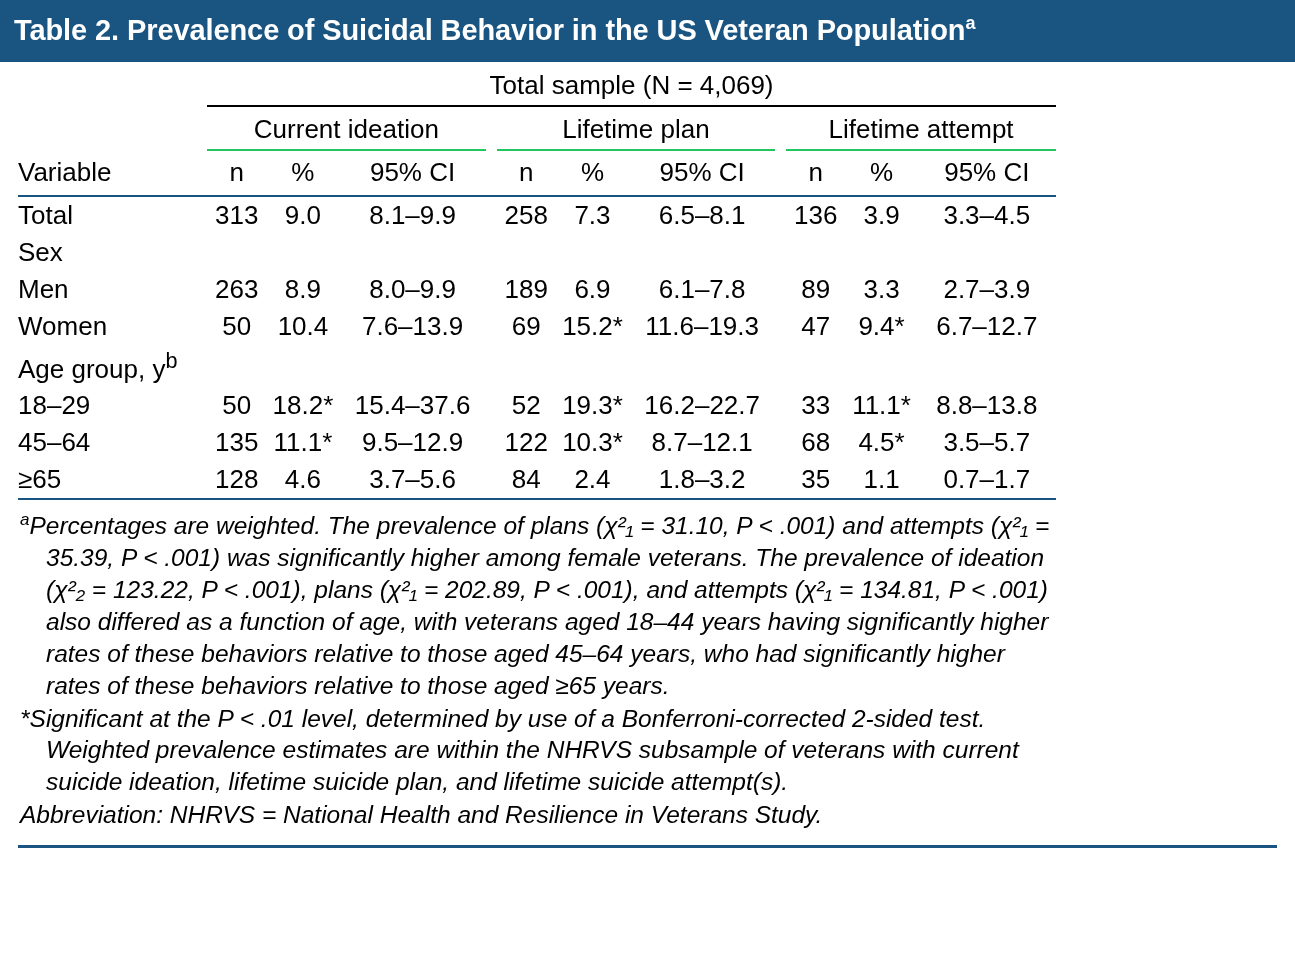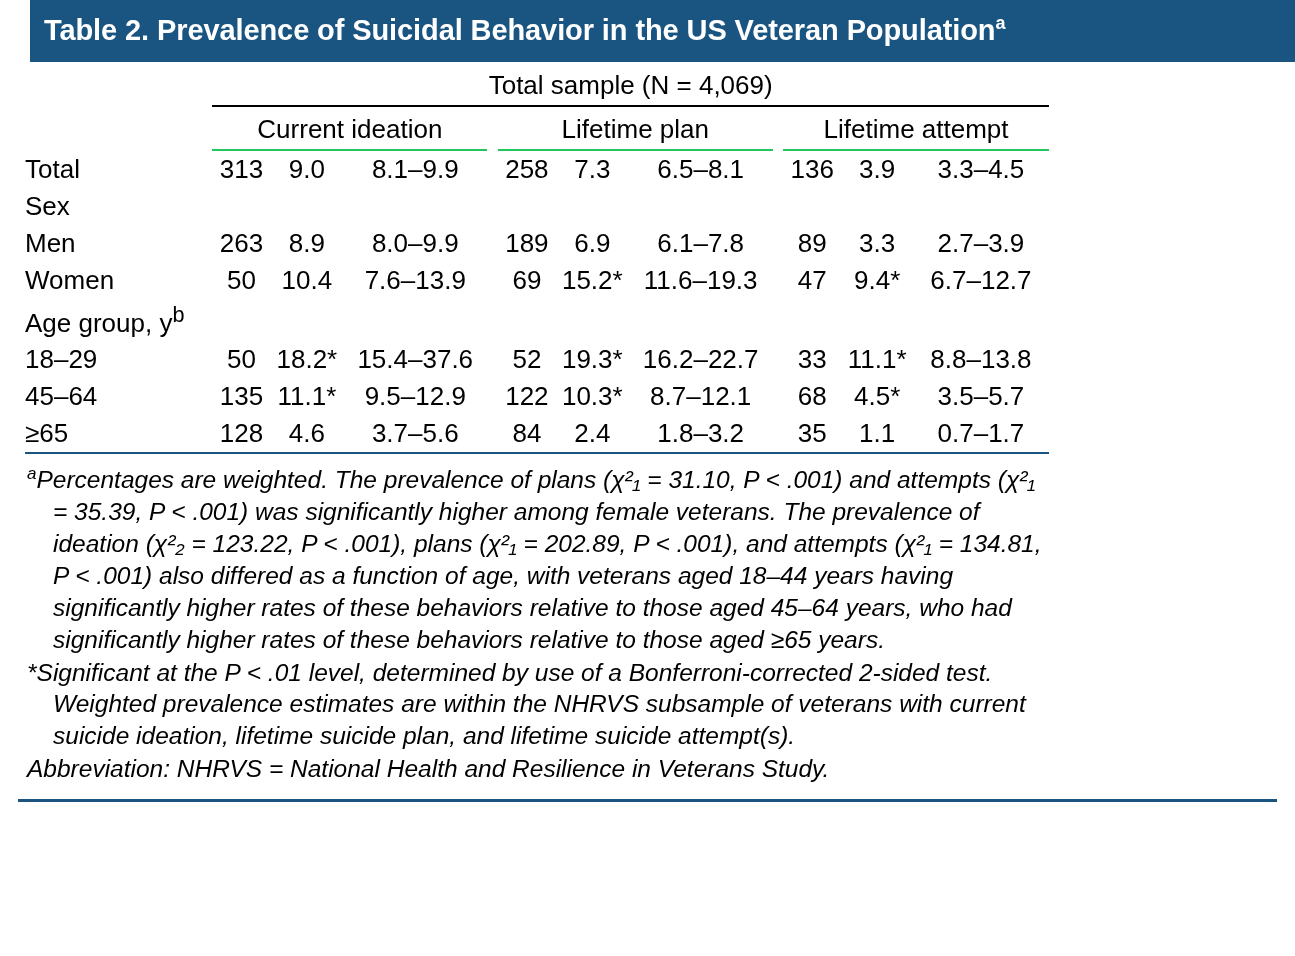--- a/index.html
+++ b/index.html
@@ -10,31 +10,30 @@
   body {
     width: 1295px;
     height: 956px;
     font-family: "Liberation Sans", sans-serif;
     color: #000000;
     -webkit-font-smoothing: antialiased;
   }
   .table-wrap {
     width: 1074px;
     box-sizing: border-box;
-    padding: 0 25px;
+    padding: 0 18px;
   }
   .title-bar {
     background: #1a5582;
     color: #ffffff;
     font-size: 29px;
     font-weight: bold;
     padding: 13px 14px 15px 14px;
     box-sizing: border-box;
     letter-spacing: -0.1px;
-    margin-left: 30px;
   }
   .title-bar sup {
     font-size: 18px;
     vertical-align: super;
     font-weight: bold;
   }
   table.main {
     width: 100%;
     border-collapse: collapse;
     font-size: 26px;
@@ -131,20 +130,34 @@
         <td class="hdr-total" colspan="11">Total sample (N = 4,069)</td>
       </tr>
       <tr>
         <td></td>
         <td class="grp-hdr" colspan="3">Current ideation</td>
         <td class="gap-col"></td>
         <td class="grp-hdr" colspan="3">Lifetime plan</td>
         <td class="gap-col"></td>
         <td class="grp-hdr" colspan="3">Lifetime attempt</td>
       </tr>
+      <tr class="under-hdr">
+        <td class="row-var-hdr">Variable</td>
+        <td class="col-hdr">n</td>
+        <td class="col-hdr">%</td>
+        <td class="col-hdr">95% CI</td>
+        <td class="col-hdr gap-col"></td>
+        <td class="col-hdr">n</td>
+        <td class="col-hdr">%</td>
+        <td class="col-hdr">95% CI</td>
+        <td class="col-hdr gap-col"></td>
+        <td class="col-hdr">n</td>
+        <td class="col-hdr">%</td>
+        <td class="col-hdr">95% CI</td>
+      </tr>
     </thead>
     <tbody>
       <tr class="data">
         <td class="label">Total</td>
         <td>313</td>
         <td>9.0</td>
         <td>8.1–9.9</td>
         <td class="gap-col"></td>
         <td>258</td>
         <td>7.3</td>

